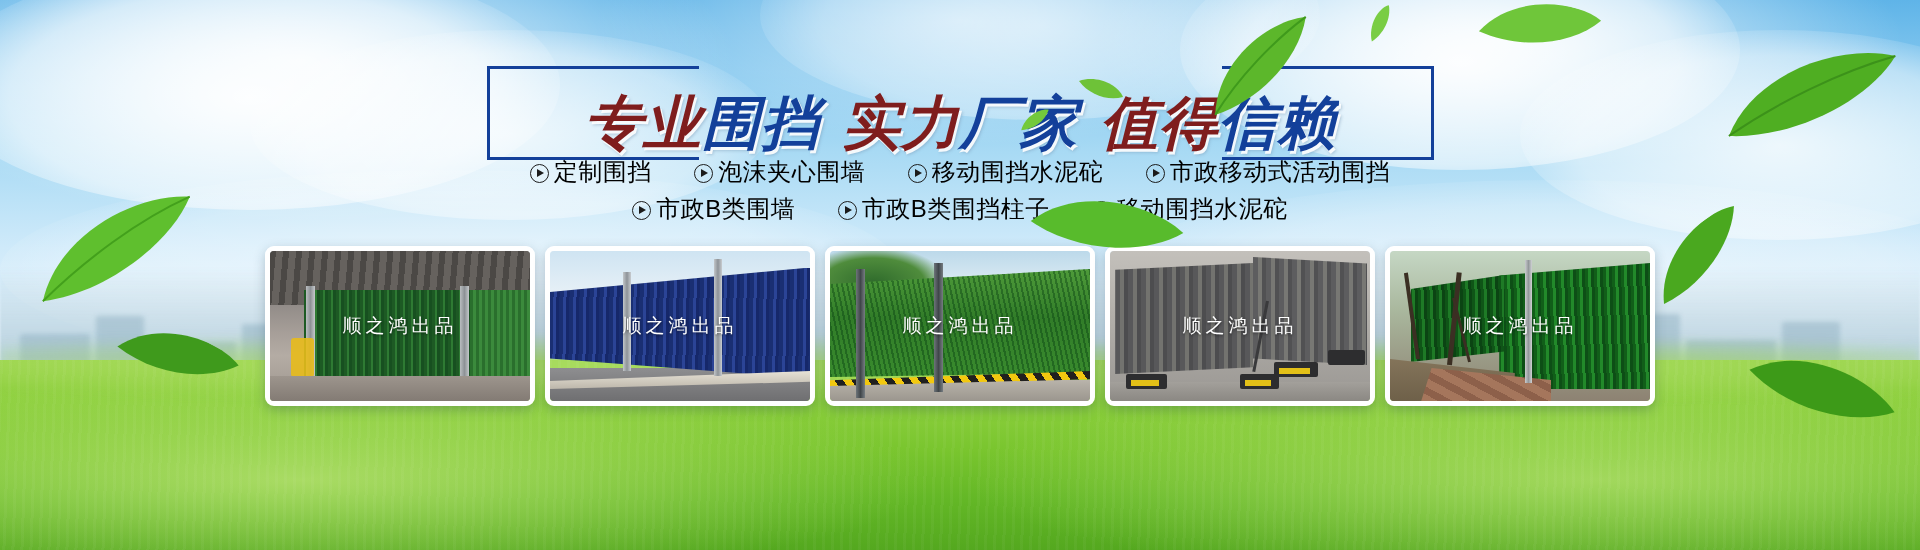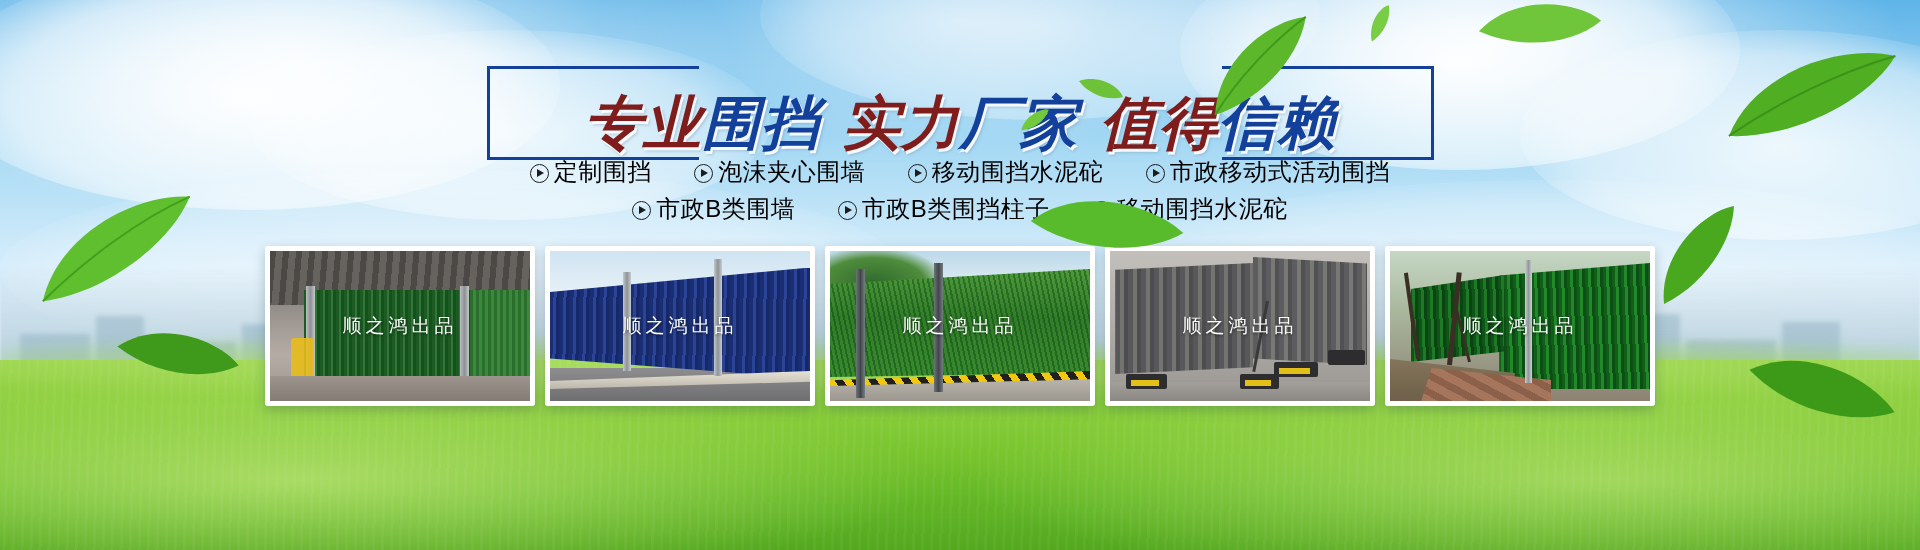--- a/index.html
+++ b/index.html
@@ -113,21 +113,21 @@
   }
   .fitem .play::after{
     content:""; position:absolute; left:6px; top:4.2px;
     border-left:7px solid #1b1b1b; border-top:4.4px solid transparent; border-bottom:4.4px solid transparent;
   }
 
   
   .photos{ position:absolute; left:0; top:246px; width:1920px; height:232px; }
   .photo{
     position:absolute; top:0; width:270px; height:160px;
-    border:5px solid #ffffff; border-radius:3px; overflow:hidden;
+    border:5px solid #ffffff; border-radius:9px; overflow:hidden;
     box-shadow:0 4px 12px rgba(30,60,80,.28);
   }
   .photo .wm{
     position:absolute; left:0; top:50%; width:100%;
     transform:translateY(-50%); text-align:center;
     color:#ffffff; font-size:19px; letter-spacing:4px; font-weight:500;
     text-shadow:0 1px 3px rgba(0,0,0,.55); z-index:9;
   }
   .ph-img{ position:absolute; inset:0; }
 

